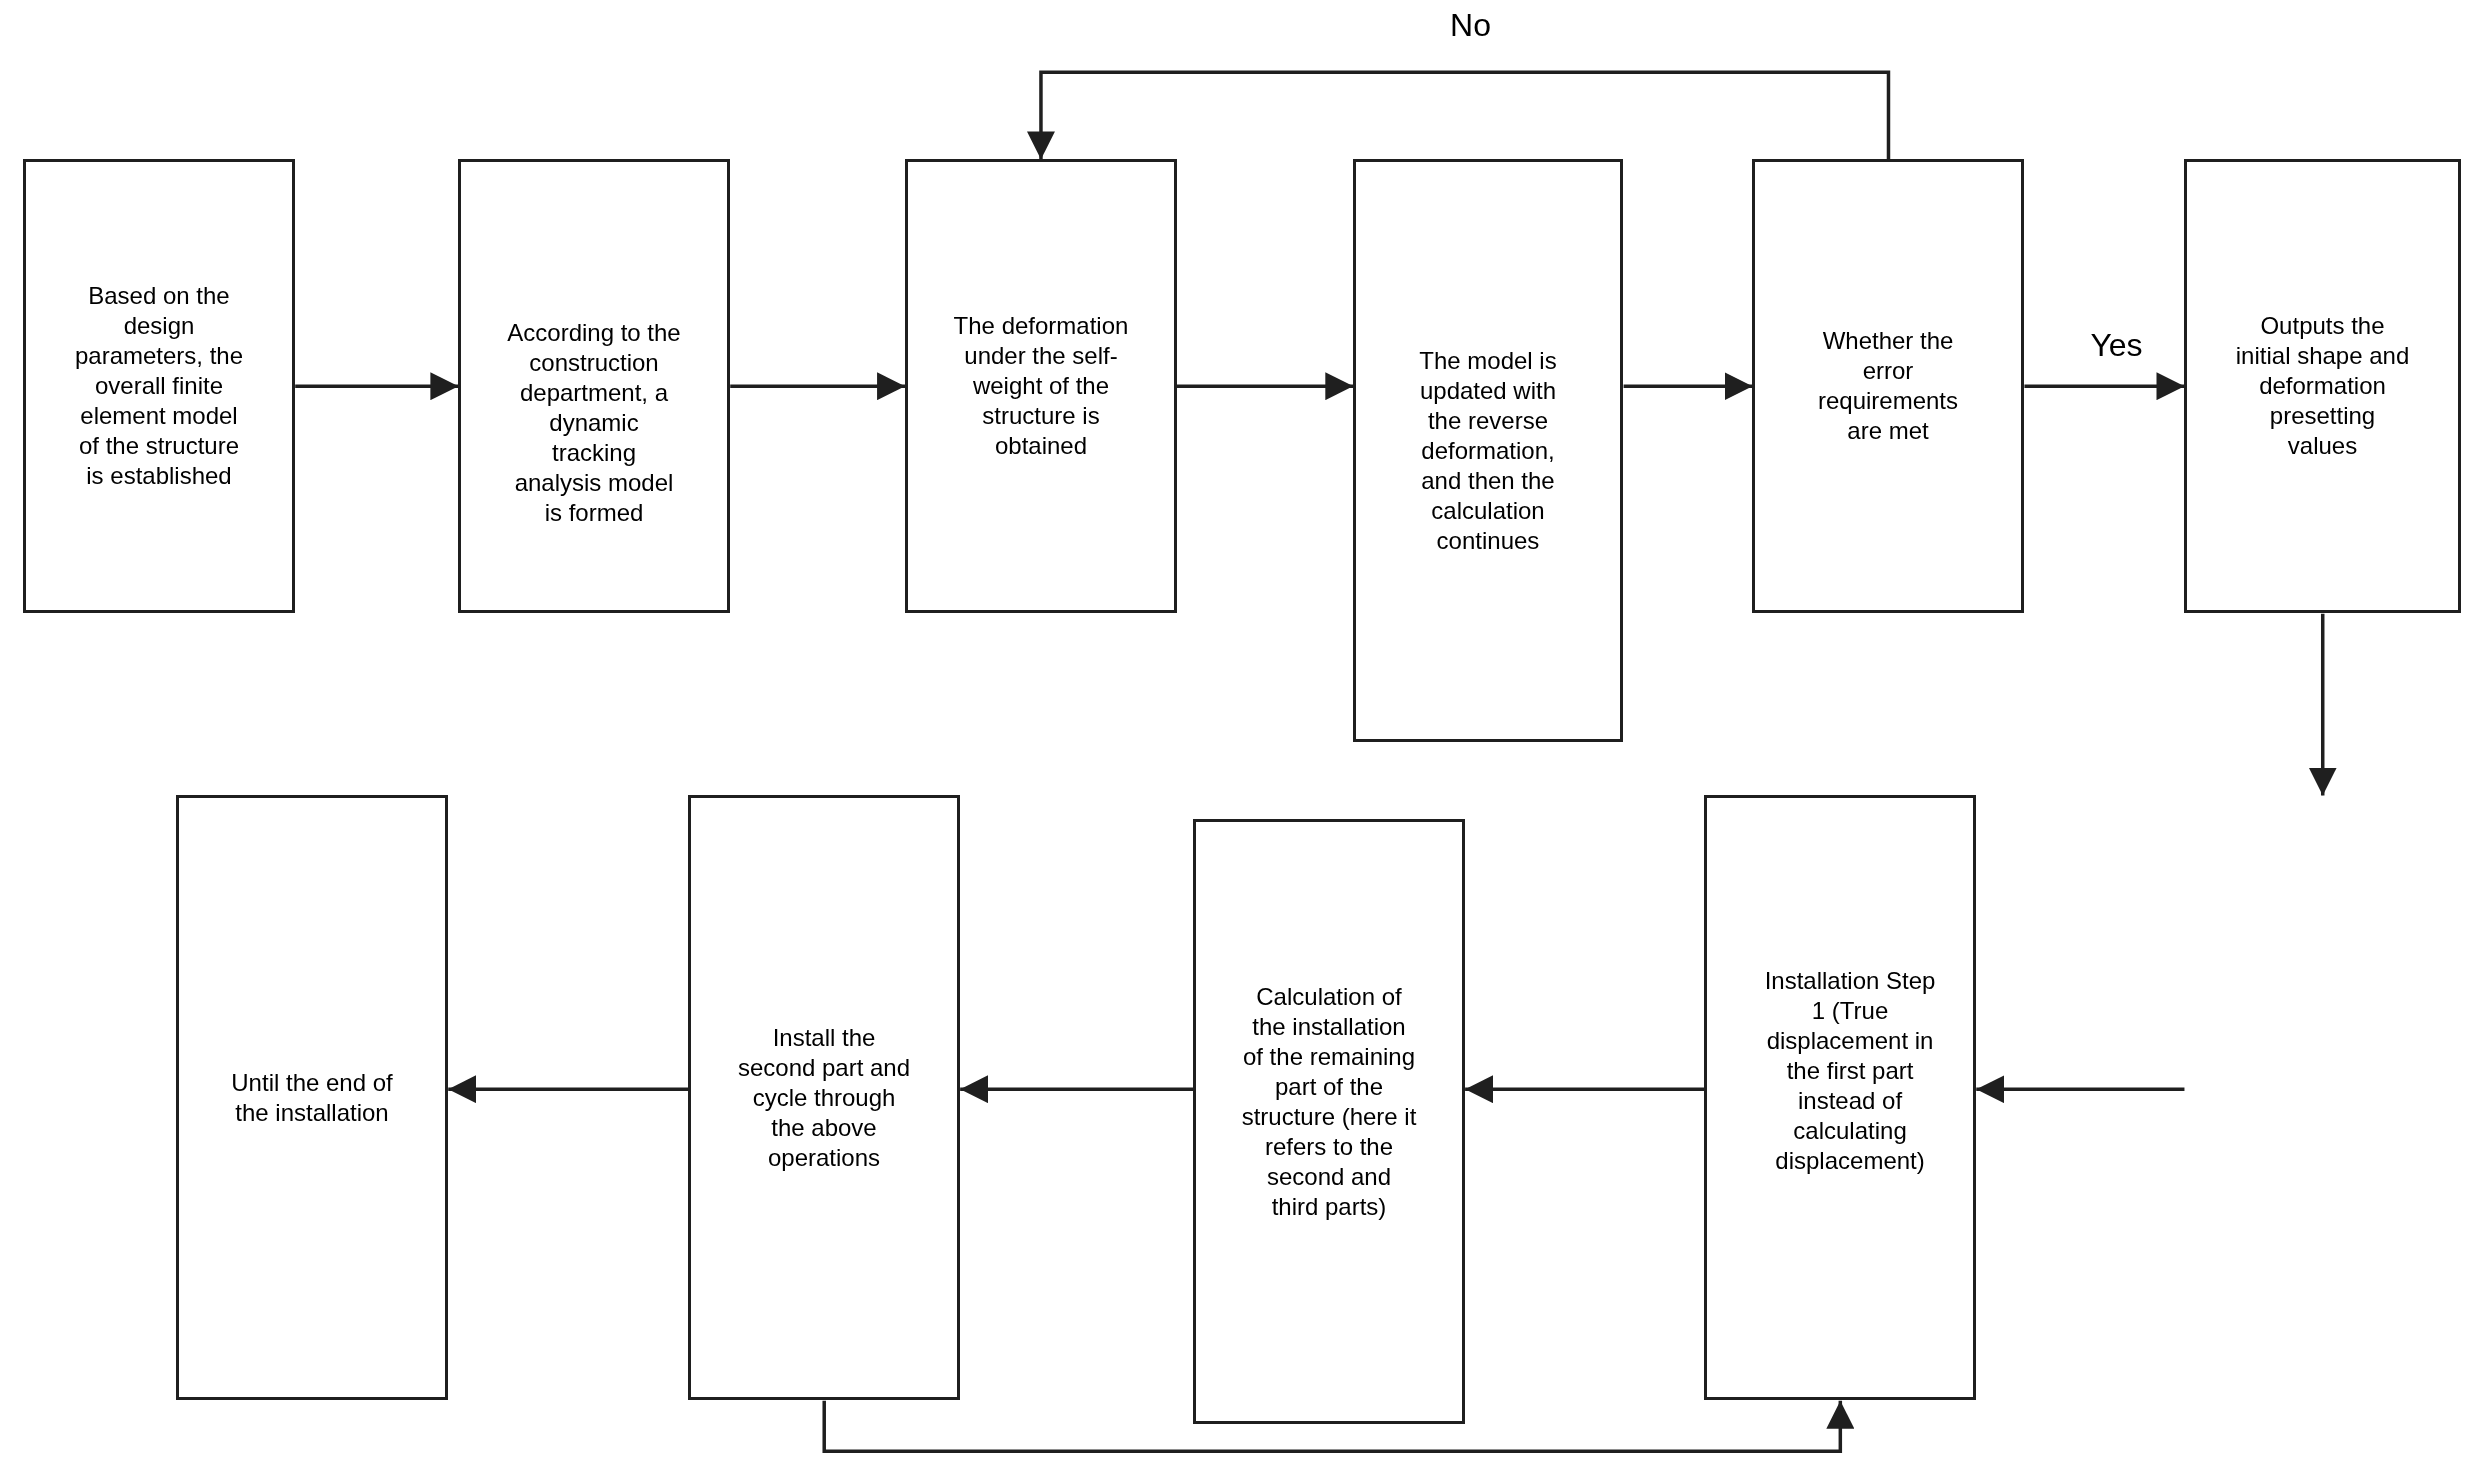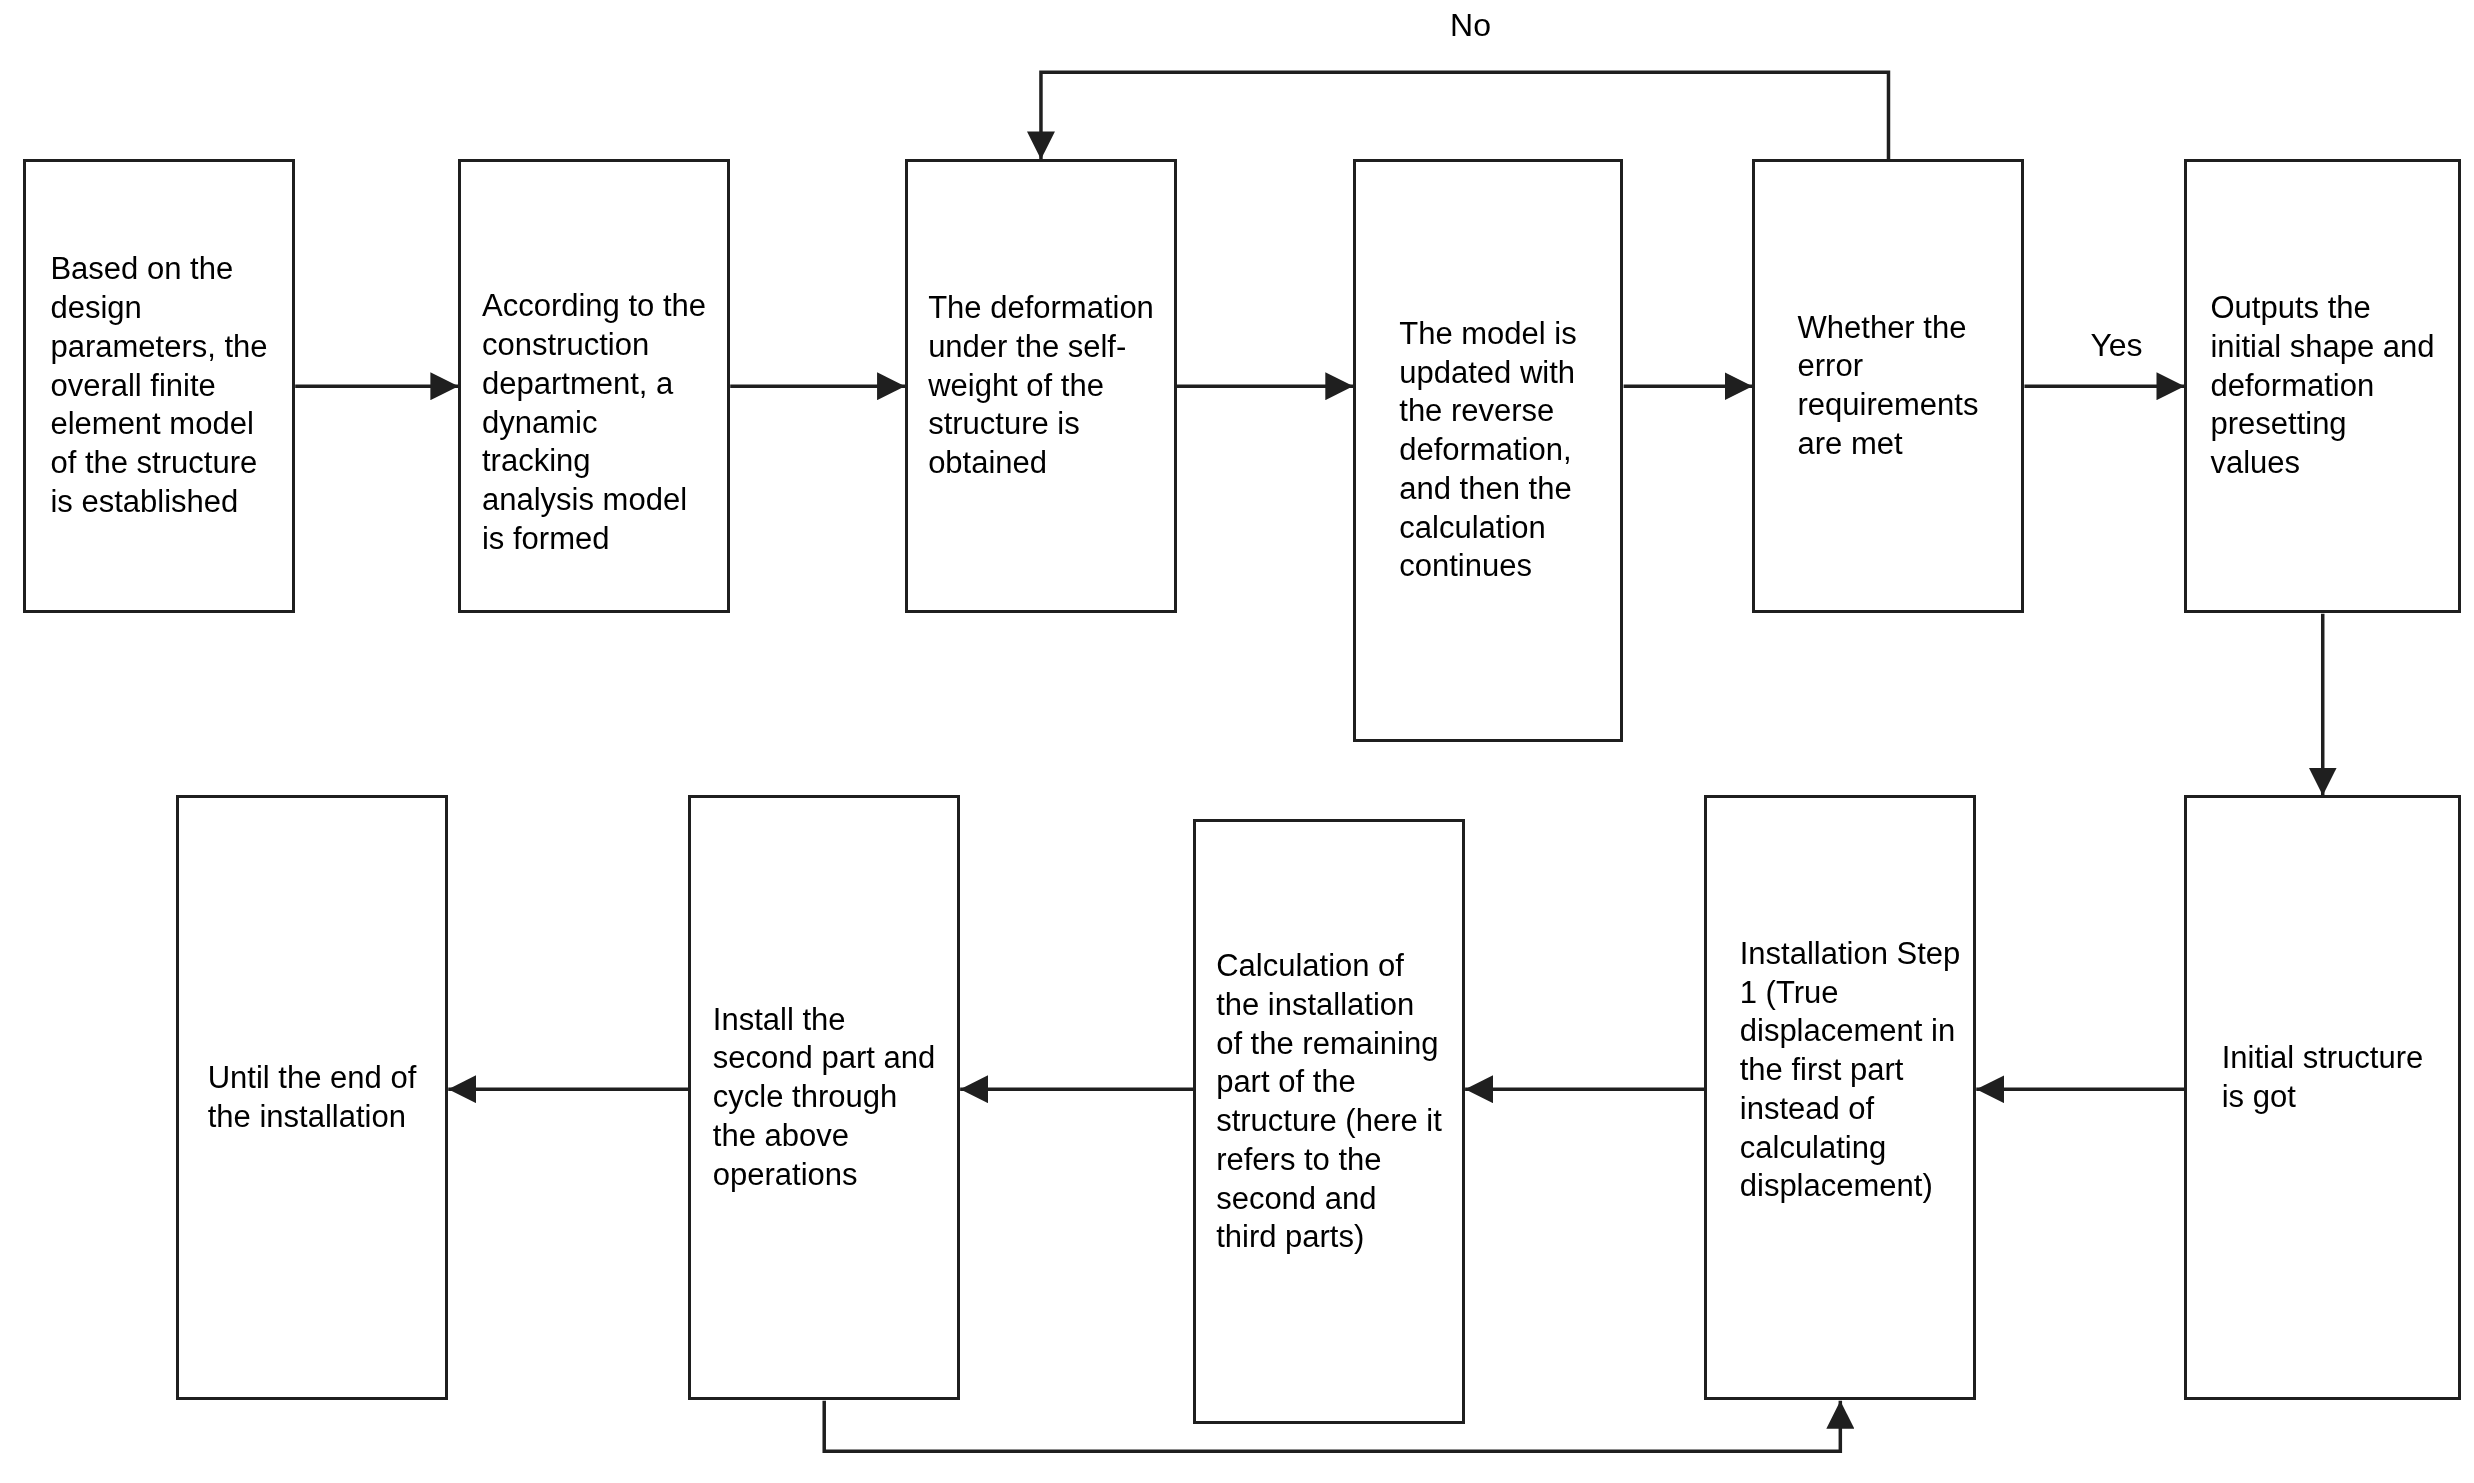--- a/index.html
+++ b/index.html
@@ -8,21 +8,21 @@
     --bg:#ffffff;
   }
   html,body{margin:0;padding:0;background:var(--bg);}
   body{width:2475px;height:1484px;font-family:"Liberation Sans",sans-serif;}
   .stage{position:relative;width:2475px;height:1484px;background:var(--bg);overflow:hidden;color:var(--text);}
   .wires{position:absolute;left:0;top:0;width:2475px;height:1484px;}
   .box{
     position:absolute;box-sizing:border-box;
     border:3.1px solid var(--line);background:var(--bg);
     display:flex;align-items:center;justify-content:center;
-    text-align:left;font-size:31px;line-height:1.25;
+    text-align:center;font-size:24px;line-height:1.25;
     white-space:pre-line;padding:0 3.9px;color:var(--text);
   }
   .up{padding-bottom:54px;padding-left:24px;}
   .up-sm{padding-bottom:39px;}
   .down{padding-top:74px;}
   .flow-label{
     position:absolute;width:171px;text-align:center;
     font-size:32px;line-height:1.2;color:var(--text);
   }
   
@@ -100,22 +100,20 @@
 error
 requirements
 are met</div>
 
   <div id="b6" class="box">Outputs the
 initial shape and
 deformation
 presetting
 values</div>
 
-  <div id="b7" class="box up-sm">Initial structure
-is got</div>
 
   <div id="b8" class="box up">Installation Step
 1 (True
 displacement in
 the first part
 instead of
 calculating
 displacement)</div>
 
   <div id="b9" class="box up-sm">Calculation of

